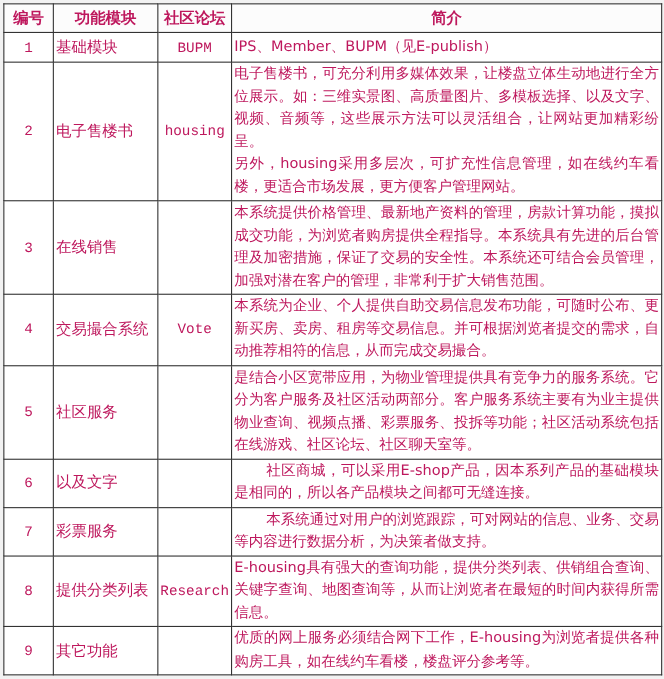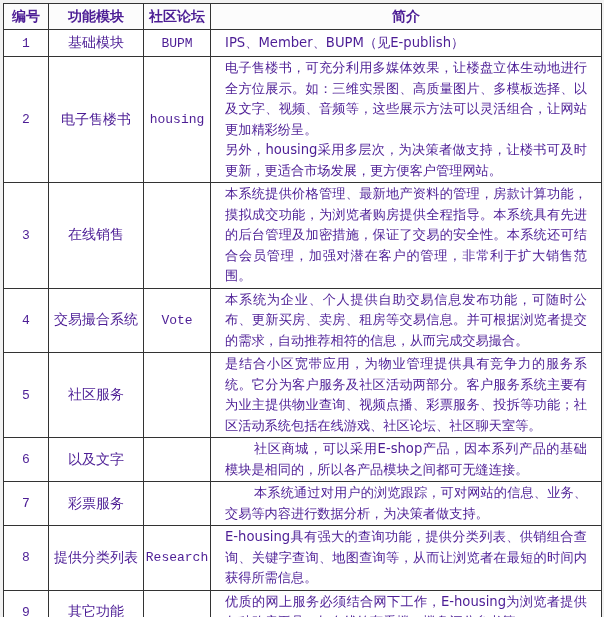--- a/index.html
+++ b/index.html
@@ -15,49 +15,49 @@
     padding: 3px 0 0 3px;
   }
   table.modules-table {
     border-collapse: collapse;
     table-layout: fixed;
     width: 598px;
     background: #ffffff;
   }
   th, td {
     border: 1px solid #333333;
-    color: #4c1d95;
+    color: #be185d;
     overflow: hidden;
   }
   th {
     font-size: 14px;
     font-weight: bold;
     height: 25px;
     background: #fcfcfc;
     text-align: center;
     padding: 0;
   }
   td.col-id, td.col-abbr {
     text-align: center;
     vertical-align: middle;
     font-family: "Liberation Mono", "DejaVu Sans Mono", monospace;
     font-size: 13px;
     padding: 0;
   }
   td.col-module {
-    text-align: center;
+    text-align: left;
     vertical-align: middle;
     font-size: 14px;
     padding: 0 2px;
   }
   td.col-desc {
     font-size: 13.2px;
     line-height: 20.5px;
     vertical-align: middle;
-    padding: 1px 14px;
+    padding: 1px 2px;
     text-align: justify;
   }
   td.col-desc p {
     margin: 0;
   }
   td.col-desc p.indent {
     text-indent: 2.2em;
   }
   tbody tr.row-single td {
     height: 24px;
@@ -90,21 +90,21 @@
     <td class="col-desc">
             <p>IPS、Member、BUPM（见E-publish）</p>
           </td>
   </tr>
         <tr>
     <td class="col-id">2</td>
     <td class="col-module">电子售楼书</td>
     <td class="col-abbr">housing</td>
     <td class="col-desc">
             <p>电子售楼书，可充分利用多媒体效果，让楼盘立体生动地进行全方位展示。如：三维实景图、高质量图片、多模板选择、以及文字、视频、音频等，这些展示方法可以灵活组合，让网站更加精彩纷呈。</p>
-            <p>另外，housing采用多层次，为决策者做支持，让楼书可及时更新，更适合市场发展，更方便客户管理网站。</p>
+            <p>另外，housing采用多层次，可扩充性信息管理，如在线约车看楼，更适合市场发展，更方便客户管理网站。</p>
           </td>
   </tr>
         <tr>
     <td class="col-id">3</td>
     <td class="col-module">在线销售</td>
     <td class="col-abbr"></td>
     <td class="col-desc">
             <p>本系统提供价格管理、最新地产资料的管理，房款计算功能，摸拟成交功能，为浏览者购房提供全程指导。本系统具有先进的后台管理及加密措施，保证了交易的安全性。本系统还可结合会员管理，加强对潜在客户的管理，非常利于扩大销售范围。</p>
           </td>
   </tr>

